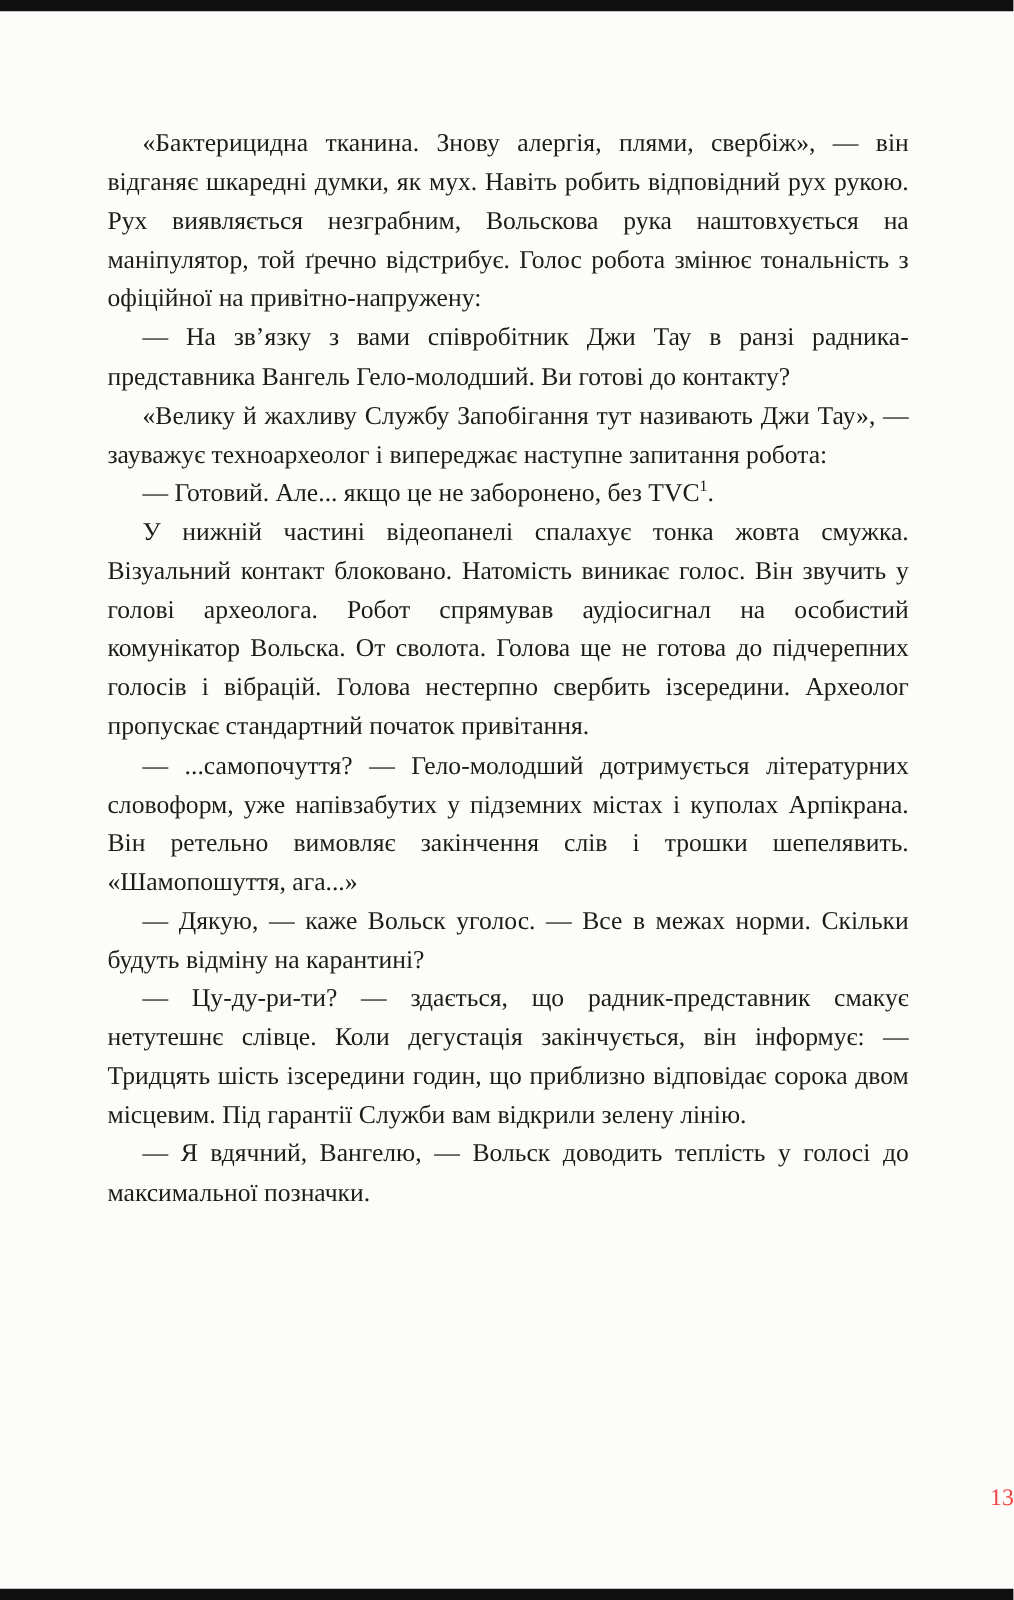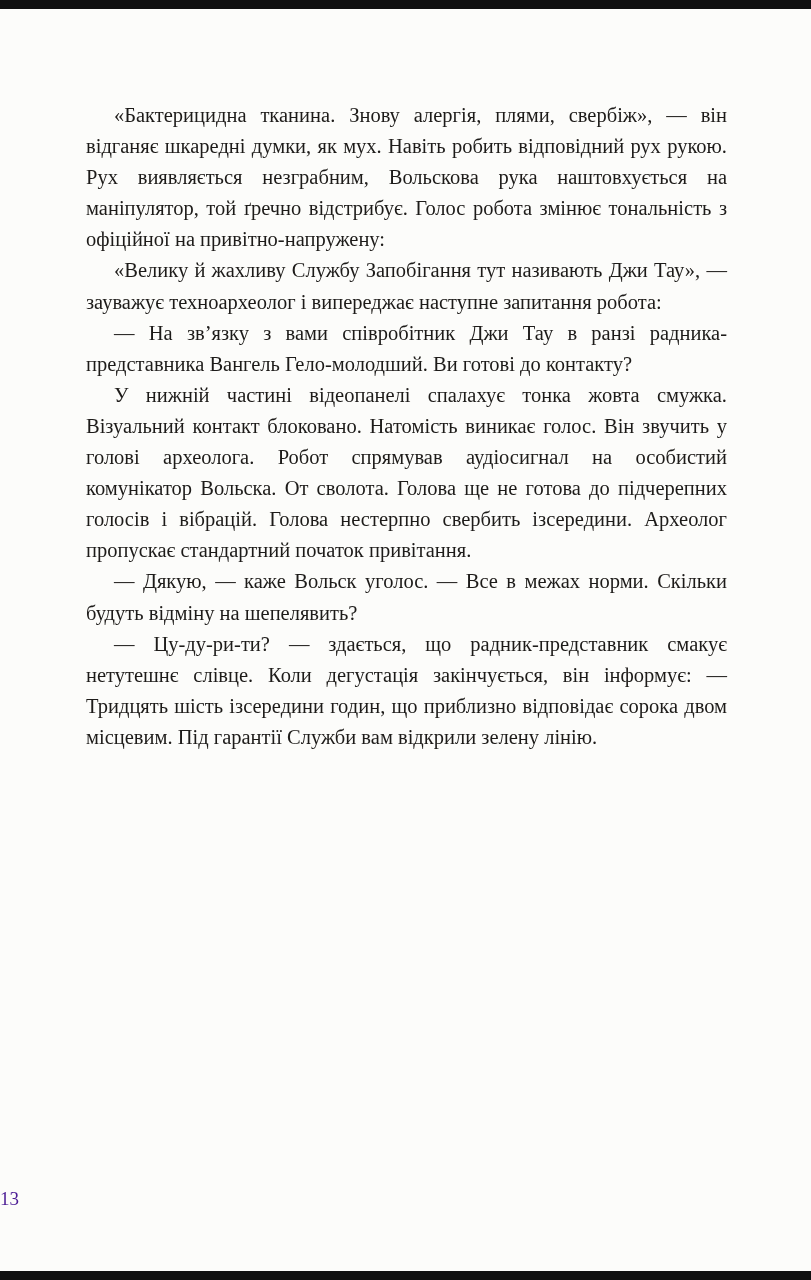--- a/index.html
+++ b/index.html
@@ -61,37 +61,40 @@
     vertical-align: super;
     line-height: 0;
     margin-right: 6px;
     margin-left: 6px;
   }
   .page-number {
     position: absolute;
     top: 1188px;
     left: 0;
     width: 100%;
-    text-align: left;
+    text-align: right;
     font-size: 19px;
-    color: #4c1d95;
+    color: #ef4444;
   }
 </style>
 </head>
 <body>
 
 <div class="page">
   <div class="scan-bar-top"></div>
 
   <div class="body-text">
       <p class="para"><span>«Бактерицидна тканина. Знову алергія, плями, свербіж», — він відганяє шкаредні думки, як мух. Навіть робить відповідний рух рукою. Рух виявляється незграбним, Вольскова рука наштовхується на маніпулятор, той ґречно відстрибує. Голос робота змінює тональність з офіційної на привітно-напружену:</span></p>
+      <p class="para"><span>— На зв’язку з вами співробітник Джи Тау в ранзі радника-представника Вангель Гело-молодший. Ви готові до контакту?</span></p>
       <p class="para"><span>«Велику й жахливу Службу Запобігання тут називають Джи Тау», — зауважує техноархеолог і випереджає наступне запитання робота:</span></p>
-      <p class="para"><span>— На зв’язку з вами співробітник Джи Тау в ранзі радника-представника Вангель Гело-молодший. Ви готові до контакту?</span></p>
+      <p class="para"><span>— Готовий. Але... якщо це не заборонено, без TVC</span><sup>1</sup><span>.</span></p>
       <p class="para"><span>У нижній частині відеопанелі спалахує тонка жовта смужка. Візуальний контакт блоковано. Натомість виникає голос. Він звучить у голові археолога. Робот спрямував аудіосигнал на особистий комунікатор Вольска. От сволота. Голова ще не готова до підчерепних голосів і вібрацій. Голова нестерпно свербить </span><span class="italic">ізсередини</span><span>. Археолог пропускає стандартний початок привітання.</span></p>
-      <p class="para"><span>— Дякую, — каже Вольск уголос. — Все в межах норми. Скільки будуть </span><span class="italic">відміну</span><span> на шепелявить?</span></p>
+      <p class="para"><span>— ...самопочуття? — Гело-молодший дотримується літературних словоформ, уже напівзабутих у підземних містах і куполах Арпікрана. Він ретельно вимовляє закінчення слів і трошки шепелявить. «Шамопошуття, ага...»</span></p>
+      <p class="para"><span>— Дякую, — каже Вольск уголос. — Все в межах норми. Скільки будуть </span><span class="italic">відміну</span><span> на карантині?</span></p>
       <p class="para"><span>— Цу-ду-ри-ти? — здається, що радник-представник смакує нетутешнє слівце. Коли дегустація закінчується, він інформує: — Тридцять шість ізсередини годин, що приблизно відповідає сорока двом місцевим. Під гарантії Служби вам відкрили зелену лінію.</span></p>
+      <p class="para"><span>— Я вдячний, Вангелю, — Вольск доводить теплість у голосі до максимальної позначки.</span></p>
     </div>
 
 
   <div class="page-number">13</div>
 
   <div class="scan-bar-bottom"></div>
 </div>
 
 </body></html>

